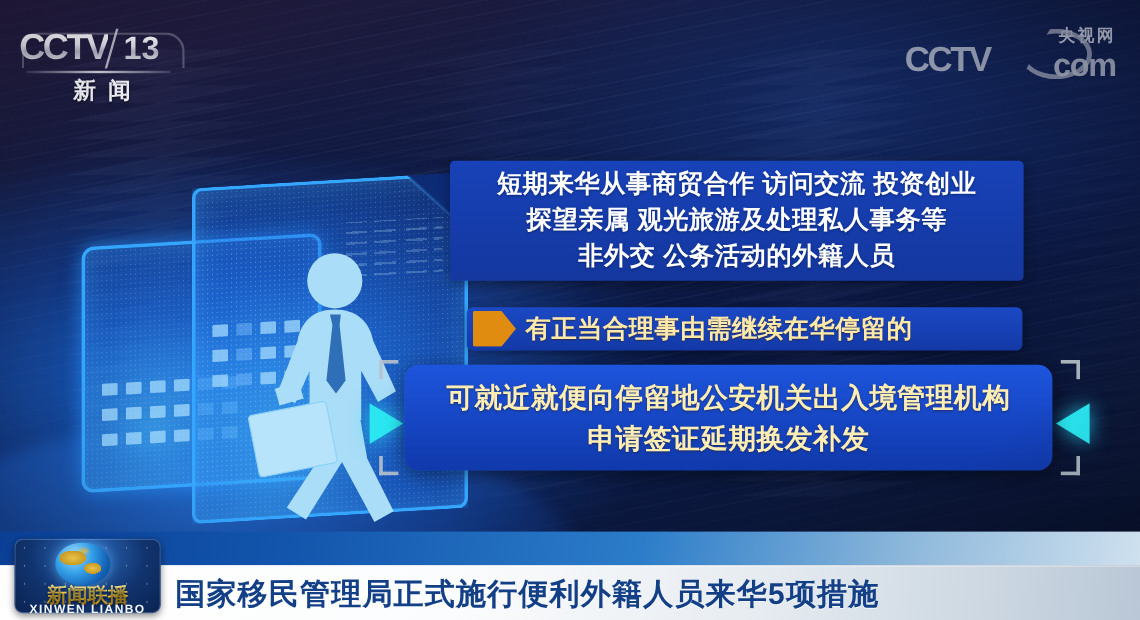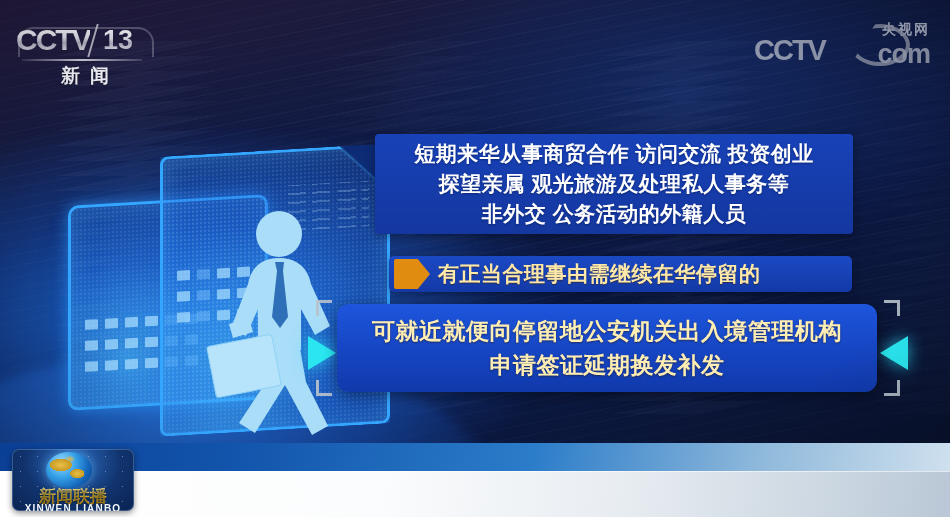--- a/index.html
+++ b/index.html
@@ -420,20 +420,21 @@
     <span class="cc">CCTV</span>
     <div class="swoosh"></div>
     <span class="dom">com</span>
   </div>
 
   <div class="vignette"></div>
 
   <div class="banner">
     <div class="topbar"></div>
     <div class="strip"></div>
+    <div class="headline">国家移民管理局正式施行便利外籍人员来华5项措施</div>
     <div class="nlb">
       <div class="stars"></div>
       <div class="globe"></div>
       <div class="cn">新闻联播</div>
       <div class="en">XINWEN  LIANBO</div>
     </div>
   </div>
 
 </div>
 

